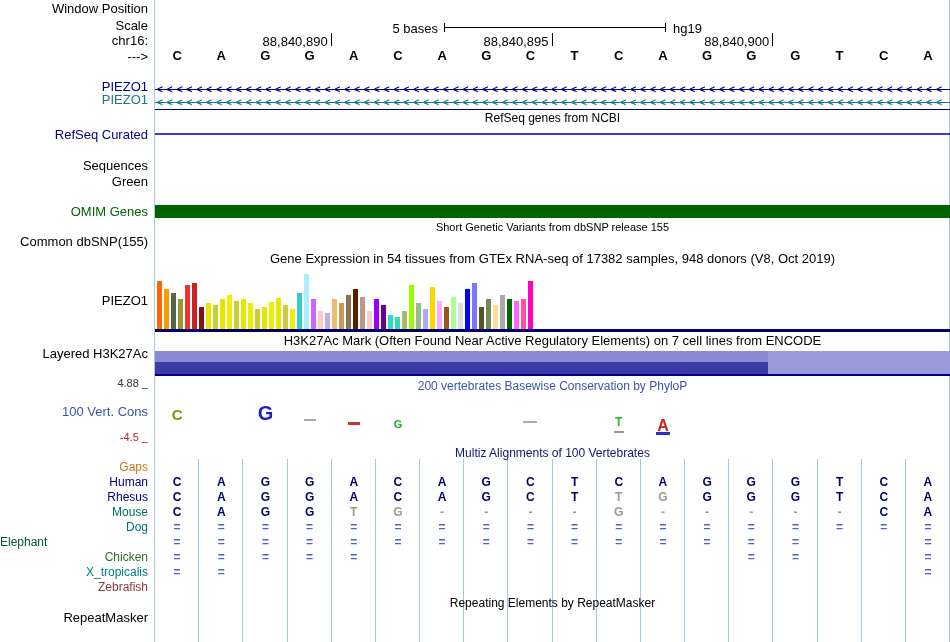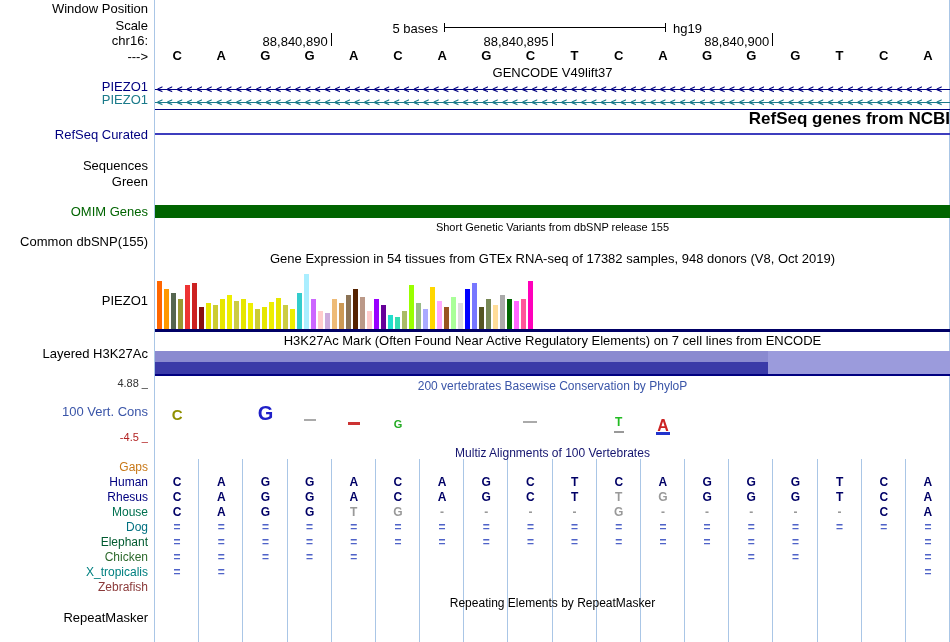--- a/index.html
+++ b/index.html
@@ -54,27 +54,26 @@
     <div style="position: absolute; left: 0px; top: 294px; width: 148px; text-align: right; font-size: 13px; line-height: 13px; white-space: nowrap; color: rgb(0, 0, 0);">PIEZO1</div>
     <div style="position: absolute; left: 0px; top: 347px; width: 148px; text-align: right; font-size: 13px; line-height: 13px; white-space: nowrap; color: rgb(0, 0, 0);">Layered H3K27Ac</div>
     <div style="position: absolute; left: 0px; top: 377px; width: 148px; text-align: right; font-size: 11px; line-height: 13px; white-space: nowrap; color: rgb(51, 51, 51);">4.88 _</div>
     <div style="position: absolute; left: 0px; top: 405px; width: 148px; text-align: right; font-size: 13px; line-height: 13px; white-space: nowrap; color: rgb(58, 85, 168);">100 Vert. Cons</div>
     <div style="position: absolute; left: 0px; top: 431px; width: 148px; text-align: right; font-size: 11px; line-height: 13px; white-space: nowrap; color: rgb(178, 34, 34);">-4.5 _</div>
     <div style="position: absolute; left: 0px; top: 461px; width: 148px; text-align: right; font-size: 12px; line-height: 13px; white-space: nowrap; color: rgb(200, 120, 24);">Gaps</div>
     <div style="position: absolute; left: 0px; top: 476px; width: 148px; text-align: right; font-size: 12px; line-height: 13px; white-space: nowrap; color: rgb(0, 0, 128);">Human</div>
     <div style="position: absolute; left: 0px; top: 491px; width: 148px; text-align: right; font-size: 12px; line-height: 13px; white-space: nowrap; color: rgb(0, 0, 128);">Rhesus</div>
     <div style="position: absolute; left: 0px; top: 506px; width: 148px; text-align: right; font-size: 12px; line-height: 13px; white-space: nowrap; color: rgb(0, 112, 80);">Mouse</div>
     <div style="position: absolute; left: 0px; top: 521px; width: 148px; text-align: right; font-size: 12px; line-height: 13px; white-space: nowrap; color: rgb(0, 112, 128);">Dog</div>
-    <div style="position: absolute; left: 0px; top: 536px; width: 148px; text-align: right; font-size: 12px; line-height: 13px; white-space: nowrap; color: rgb(0, 90, 48);">Elephant</div>
+    <div style="position: absolute; left: 0px; top: 536px; width: 148px; font-size: 12px; line-height: 13px; white-space: nowrap; color: rgb(0, 90, 48);">Elephant</div>
     <div style="position: absolute; left: 0px; top: 551px; width: 148px; text-align: right; font-size: 12px; line-height: 13px; white-space: nowrap; color: rgb(45, 106, 45);">Chicken</div>
     <div style="position: absolute; left: 0px; top: 566px; width: 148px; text-align: right; font-size: 12px; line-height: 13px; white-space: nowrap; color: rgb(0, 128, 128);">X_tropicalis</div>
     <div style="position: absolute; left: 0px; top: 581px; width: 148px; text-align: right; font-size: 12px; line-height: 13px; white-space: nowrap; color: rgb(139, 58, 58);">Zebrafish</div>
     <div style="position: absolute; left: 0px; top: 611px; width: 148px; text-align: right; font-size: 13px; line-height: 13px; white-space: nowrap; color: rgb(0, 0, 0);">RepeatMasker</div>
-    <div style="position: absolute; left: 155px; top: 66px; width: 795px; text-align: center; font-size: 13px; line-height: 13px; white-space: nowrap; color: rgb(0, 0, 0);">GENCODE V49lift37</div>
-    <div style="position: absolute; left: 155px; top: 112px; width: 795px; text-align: right; font-size: 17px; line-height: 13px; white-space: nowrap; color: rgb(0, 0, 0); font-weight: bold;">RefSeq genes from NCBI</div>
+    <div style="position: absolute; left: 155px; top: 112px; width: 795px; text-align: center; font-size: 12px; line-height: 13px; white-space: nowrap; color: rgb(0, 0, 0);">RefSeq genes from NCBI</div>
     <div style="position: absolute; left: 155px; top: 221px; width: 795px; text-align: center; font-size: 11px; line-height: 13px; white-space: nowrap; color: rgb(0, 0, 0);">Short Genetic Variants from dbSNP release 155</div>
     <div style="position: absolute; left: 155px; top: 252px; width: 795px; text-align: center; font-size: 13px; line-height: 13px; white-space: nowrap; color: rgb(0, 0, 0);">Gene Expression in 54 tissues from GTEx RNA-seq of 17382 samples, 948 donors (V8, Oct 2019)</div>
     <div style="position: absolute; left: 155px; top: 334px; width: 795px; text-align: center; font-size: 13px; line-height: 13px; white-space: nowrap; color: rgb(0, 0, 0);">H3K27Ac Mark (Often Found Near Active Regulatory Elements) on 7 cell lines from ENCODE</div>
     <div style="position: absolute; left: 155px; top: 380px; width: 795px; text-align: center; font-size: 12px; line-height: 13px; white-space: nowrap; color: rgb(58, 85, 168);">200 vertebrates Basewise Conservation by PhyloP</div>
     <div style="position: absolute; left: 155px; top: 447px; width: 795px; text-align: center; font-size: 12px; line-height: 13px; white-space: nowrap; color: rgb(20, 20, 110);">Multiz Alignments of 100 Vertebrates</div>
     <div style="position: absolute; left: 155px; top: 597px; width: 795px; text-align: center; font-size: 12px; line-height: 13px; white-space: nowrap; color: rgb(0, 0, 0);">Repeating Elements by RepeatMasker</div>
     <div style="position: absolute; left: 330.667px; top: 33px; width: 1px; height: 13px; background: rgb(0, 0, 0);"></div>
     <div style="position: absolute; left: 223.667px; top: 34px; width: 104px; text-align: right; font-size: 13px;">88,840,890</div>
     <div style="position: absolute; left: 551.5px; top: 33px; width: 1px; height: 13px; background: rgb(0, 0, 0);"></div>
     <div style="position: absolute; left: 444.5px; top: 34px; width: 104px; text-align: right; font-size: 13px;">88,840,895</div>

